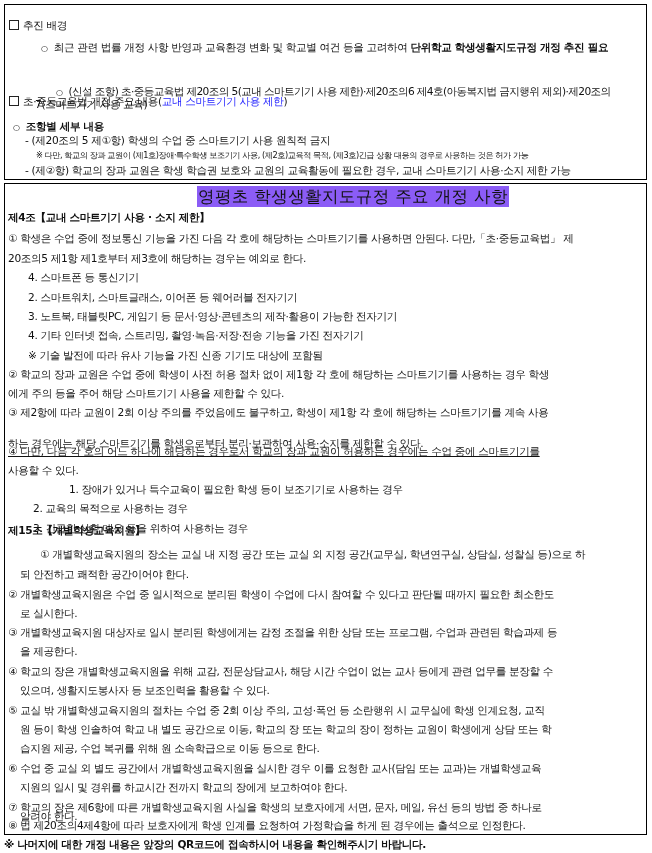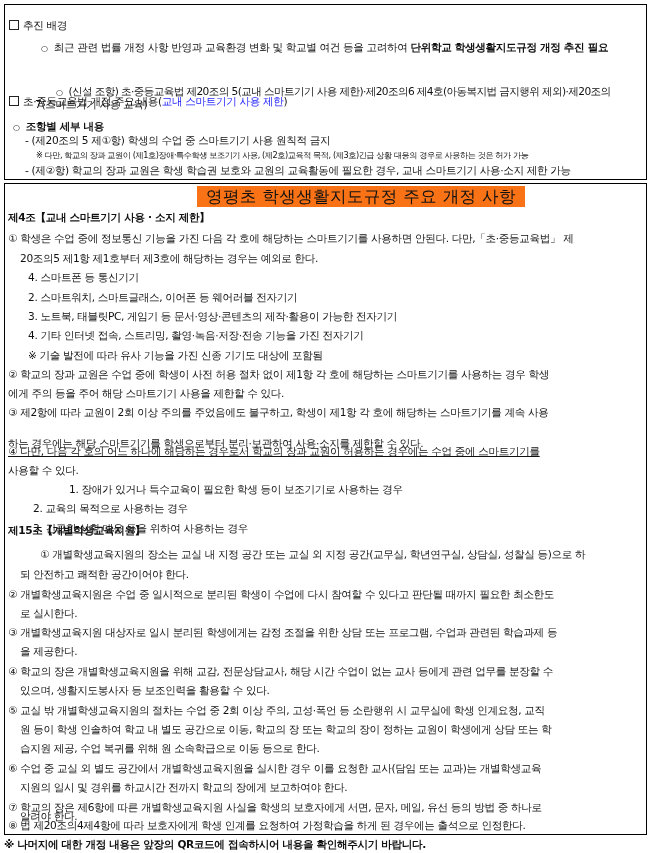--- a/index.html
+++ b/index.html
@@ -7,21 +7,21 @@
          font-family:"DejaVu Sans", "Liberation Sans", sans-serif; color:#111; }
   .box-top { position:absolute; left:4px; top:4px; width:643px; height:176px;
              border:1.5px solid #000; box-sizing:border-box; }
   .box-bot { position:absolute; left:4px; top:183px; width:643px; height:652px;
              border:1.5px solid #000; box-sizing:border-box; }
   .ln { position:absolute; white-space:nowrap; font-size:10.6px; letter-spacing:-0.35px; line-height:14px; }
   .b { font-weight:bold; }
   .blue { color:#1a1aff; }
   .small { font-size:8.2px; letter-spacing:-0.45px; }
   .title { position:absolute; left:197px; top:186px; font-size:16.5px; letter-spacing:0.4px;
-           background:#f97316; line-height:21px; padding:0 9px; white-space:nowrap; }
+           background:#8b5cf6; line-height:21px; padding:0 1px; white-space:nowrap; }
   .sq { display:inline-block; width:8px; height:8px; border:1px solid #222; margin-right:4px; vertical-align:-1px; }
 </style>
 </head>
 <body>
 
 <div class="box-top"></div>
 <div class="ln" style="left:9px;top:18px;"><span class="sq"></span><span>추진 배경</span></div>
 <div class="ln" style="left:13px;top:40px;margin-left:28px;"><span style="font-size:8px;margin-right:6px;">○</span><span>최근 관련 법률 개정 사항 반영과 교육환경 변화 및 학교별 여건 등을 고려하여 </span><span class="b">단위학교 학생생활지도규정 개정 추진 필요</span></div>
 <div class="ln" style="left:9px;top:62px;margin-top:32px;"><span class="sq"></span><span>초·중등교육법 개정 주요 내용(</span><span class="blue">교내 스마트기기 사용 제한</span><span>)</span></div>
 <div class="ln" style="left:13px;top:84px;letter-spacing:-0.6px;margin-left:43px;"><span style="font-size:8px;margin-right:6px;">○</span><span>(신설 조항) 초·중등교육법 제20조의 5(교내 스마트기기 사용 제한)·제20조의6 제4호(아동복지법 금지행위 제외)·제20조의</span></div>
@@ -29,21 +29,21 @@
 <div class="ln b" style="left:13px;top:119px;"><span style="font-size:8px;margin-right:6px;font-weight:normal;">○</span><span>조항별 세부 내용</span></div>
 <div class="ln" style="left:25px;top:133px;">- (제20조의 5 제①항) 학생의 수업 중 스마트기기 사용 원칙적 금지</div>
 <div class="ln small" style="left:36px;top:148px;">※ 다만, 학교의 장과 교원이 (제1호)장애·특수학생 보조기기 사용, (제2호)교육적 목적, (제3호)긴급 상황 대응의 경우로 사용하는 것은 허가 가능</div>
 <div class="ln" style="left:25px;top:163px;">- (제②항) 학교의 장과 교원은 학생 학습권 보호와 교원의 교육활동에 필요한 경우, 교내 스마트기기 사용·소지 제한 가능</div>
 
 <div class="box-bot"></div>
 <div class="title">영평초 학생생활지도규정 주요 개정 사항</div>
 
 <div class="ln b" style="left:8px;top:210px;">제4조【교내 스마트기기 사용 · 소지 제한】</div>
 <div class="ln" style="left:8px;top:231px;">① 학생은 수업 중에 정보통신 기능을 가진 다음 각 호에 해당하는 스마트기기를 사용하면 안된다. 다만,「초·중등교육법」 제</div>
-<div class="ln" style="left:20px;top:251px;text-align:center;">20조의5 제1항 제1호부터 제3호에 해당하는 경우는 예외로 한다.</div>
+<div class="ln" style="left:8px;top:251px;text-align:center;">20조의5 제1항 제1호부터 제3호에 해당하는 경우는 예외로 한다.</div>
 <div class="ln" style="left:28px;top:270px;">4. 스마트폰 등 통신기기</div>
 <div class="ln" style="left:28px;top:290px;">2. 스마트워치, 스마트글래스, 이어폰 등 웨어러블 전자기기</div>
 <div class="ln" style="left:28px;top:309px;">3. 노트북, 태블릿PC, 게임기 등 문서·영상·콘텐츠의 제작·활용이 가능한 전자기기</div>
 <div class="ln" style="left:28px;top:328px;">4. 기타 인터넷 접속, 스트리밍, 촬영·녹음·저장·전송 기능을 가진 전자기기</div>
 <div class="ln" style="left:28px;top:348px;">※ 기술 발전에 따라 유사 기능을 가진 신종 기기도 대상에 포함됨</div>
 <div class="ln" style="left:8px;top:367px;">② 학교의 장과 교원은 수업 중에 학생이 사전 허용 절차 없이 제1항 각 호에 해당하는 스마트기기를 사용하는 경우 학생</div>
 <div class="ln" style="left:8px;top:386px;">에게 주의 등을 주어 해당 스마트기기 사용을 제한할 수 있다.</div>
 <div class="ln" style="left:8px;top:405px;">③ 제2항에 따라 교원이 2회 이상 주의를 주었음에도 불구하고, 학생이 제1항 각 호에 해당하는 스마트기기를 계속 사용</div>
 <div class="ln" style="left:8px;top:436px;">하는 경우에는 해당 스마트기기를 학생으로부터 분리·보관하여 사용·소지를 제한할 수 있다.</div>
 <div class="ln" style="left:8px;top:444px;text-decoration:underline;">④ 다만, 다음 각 호의 어느 하나에 해당하는 경우로서 학교의 장과 교원이 허용하는 경우에는 수업 중에 스마트기기를</div>

